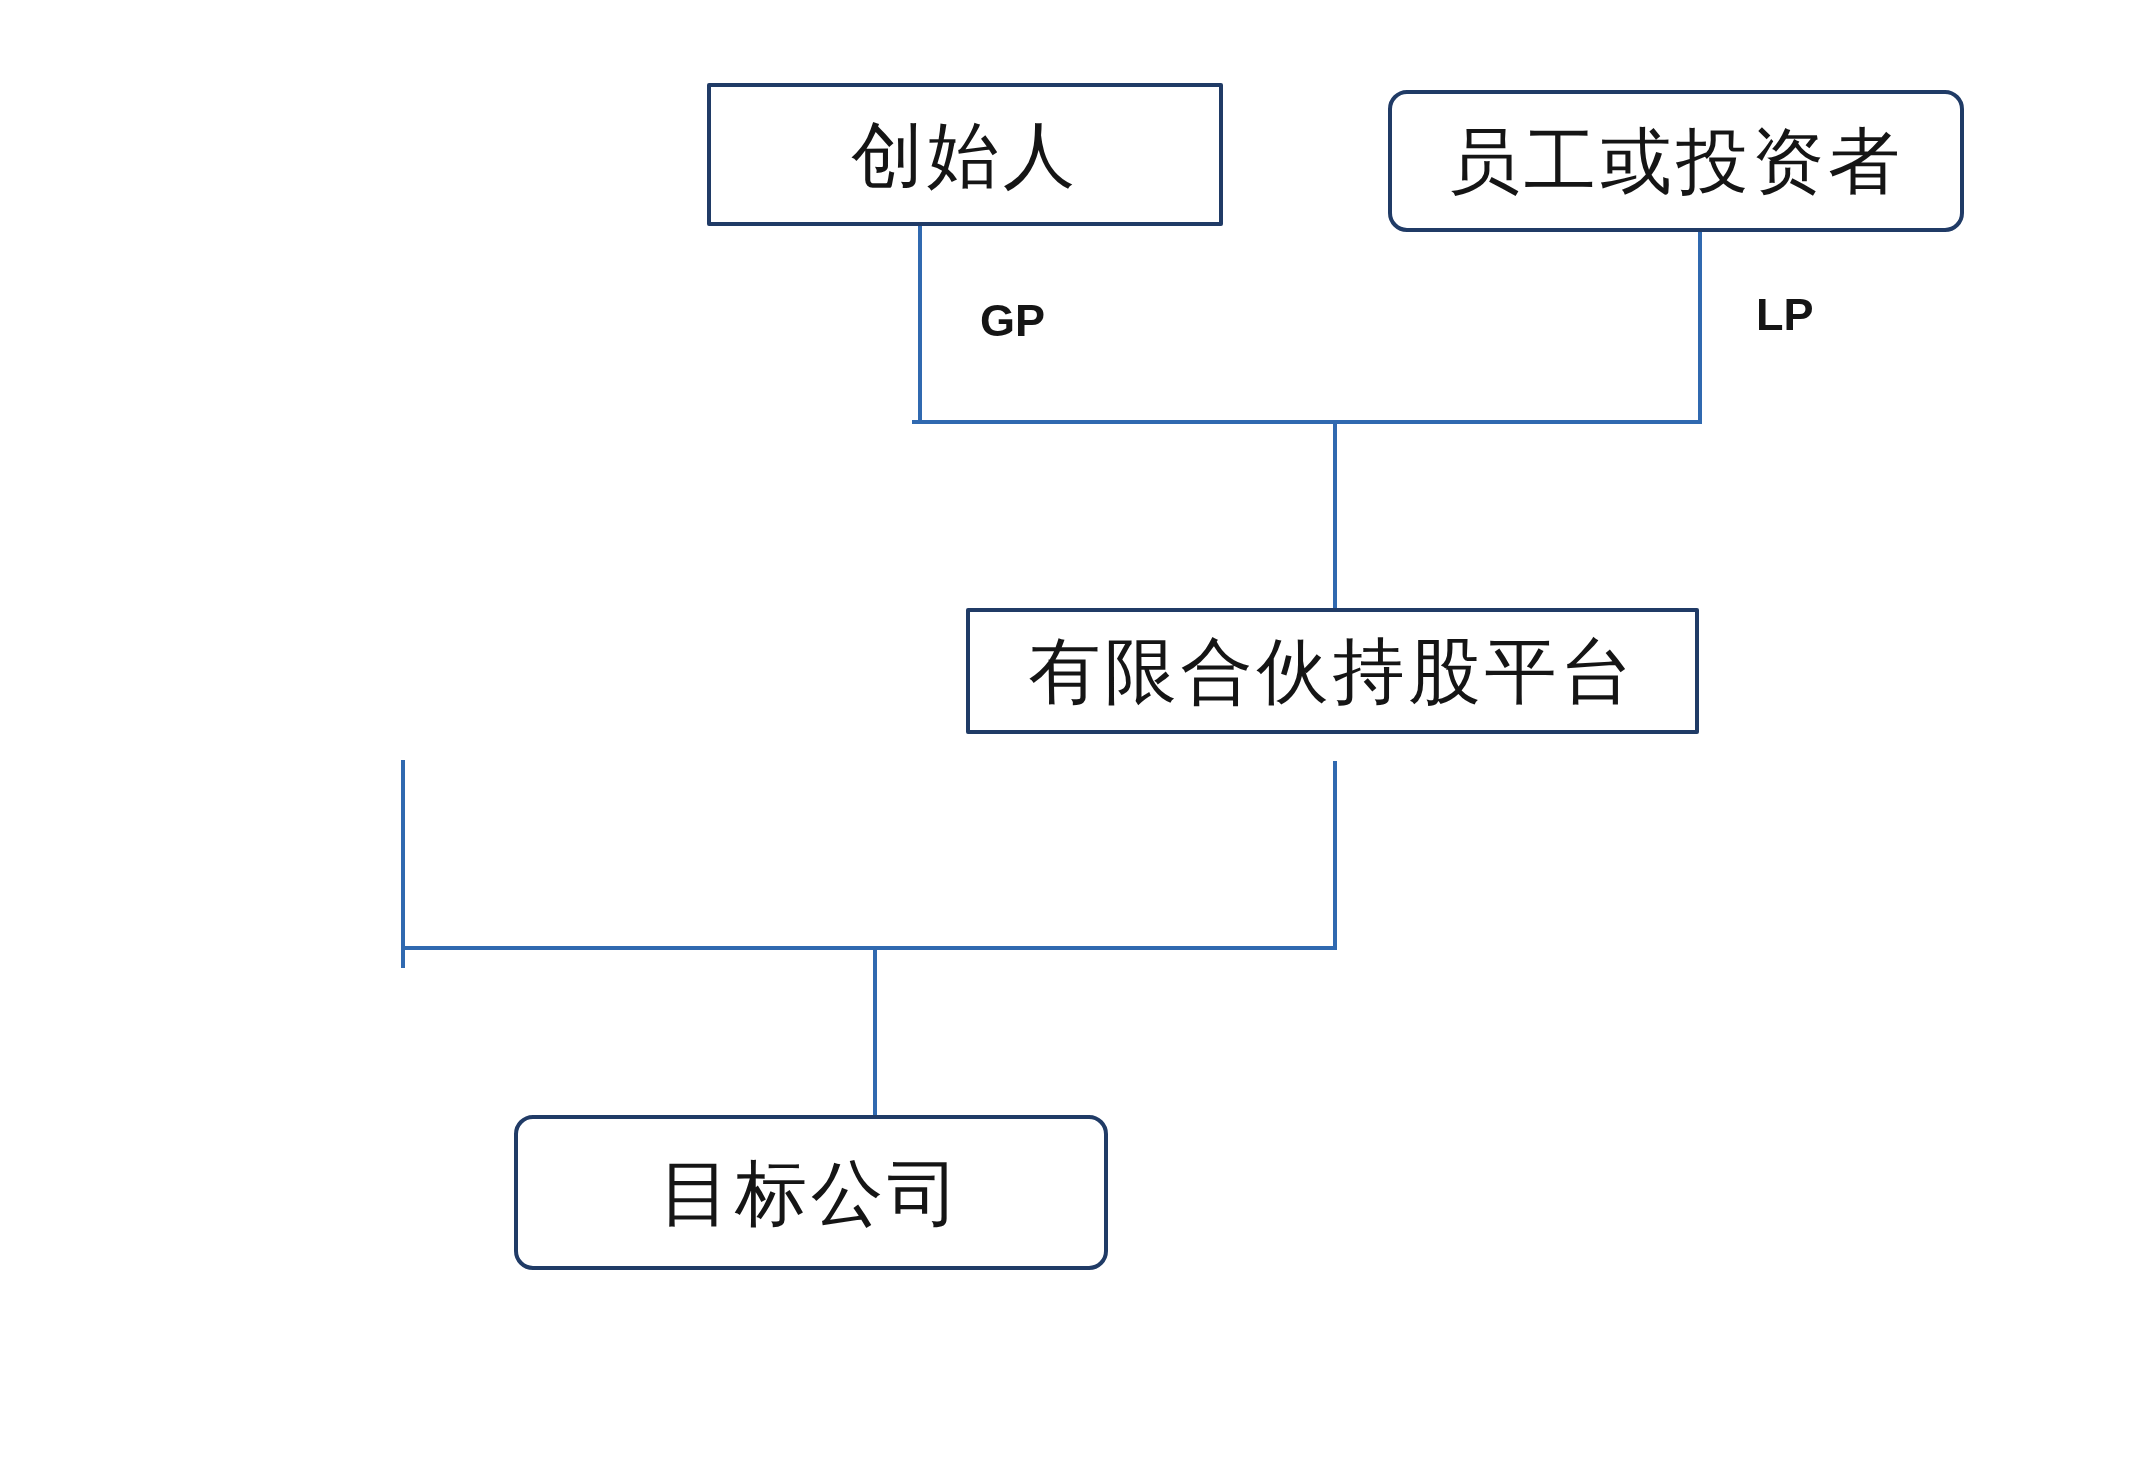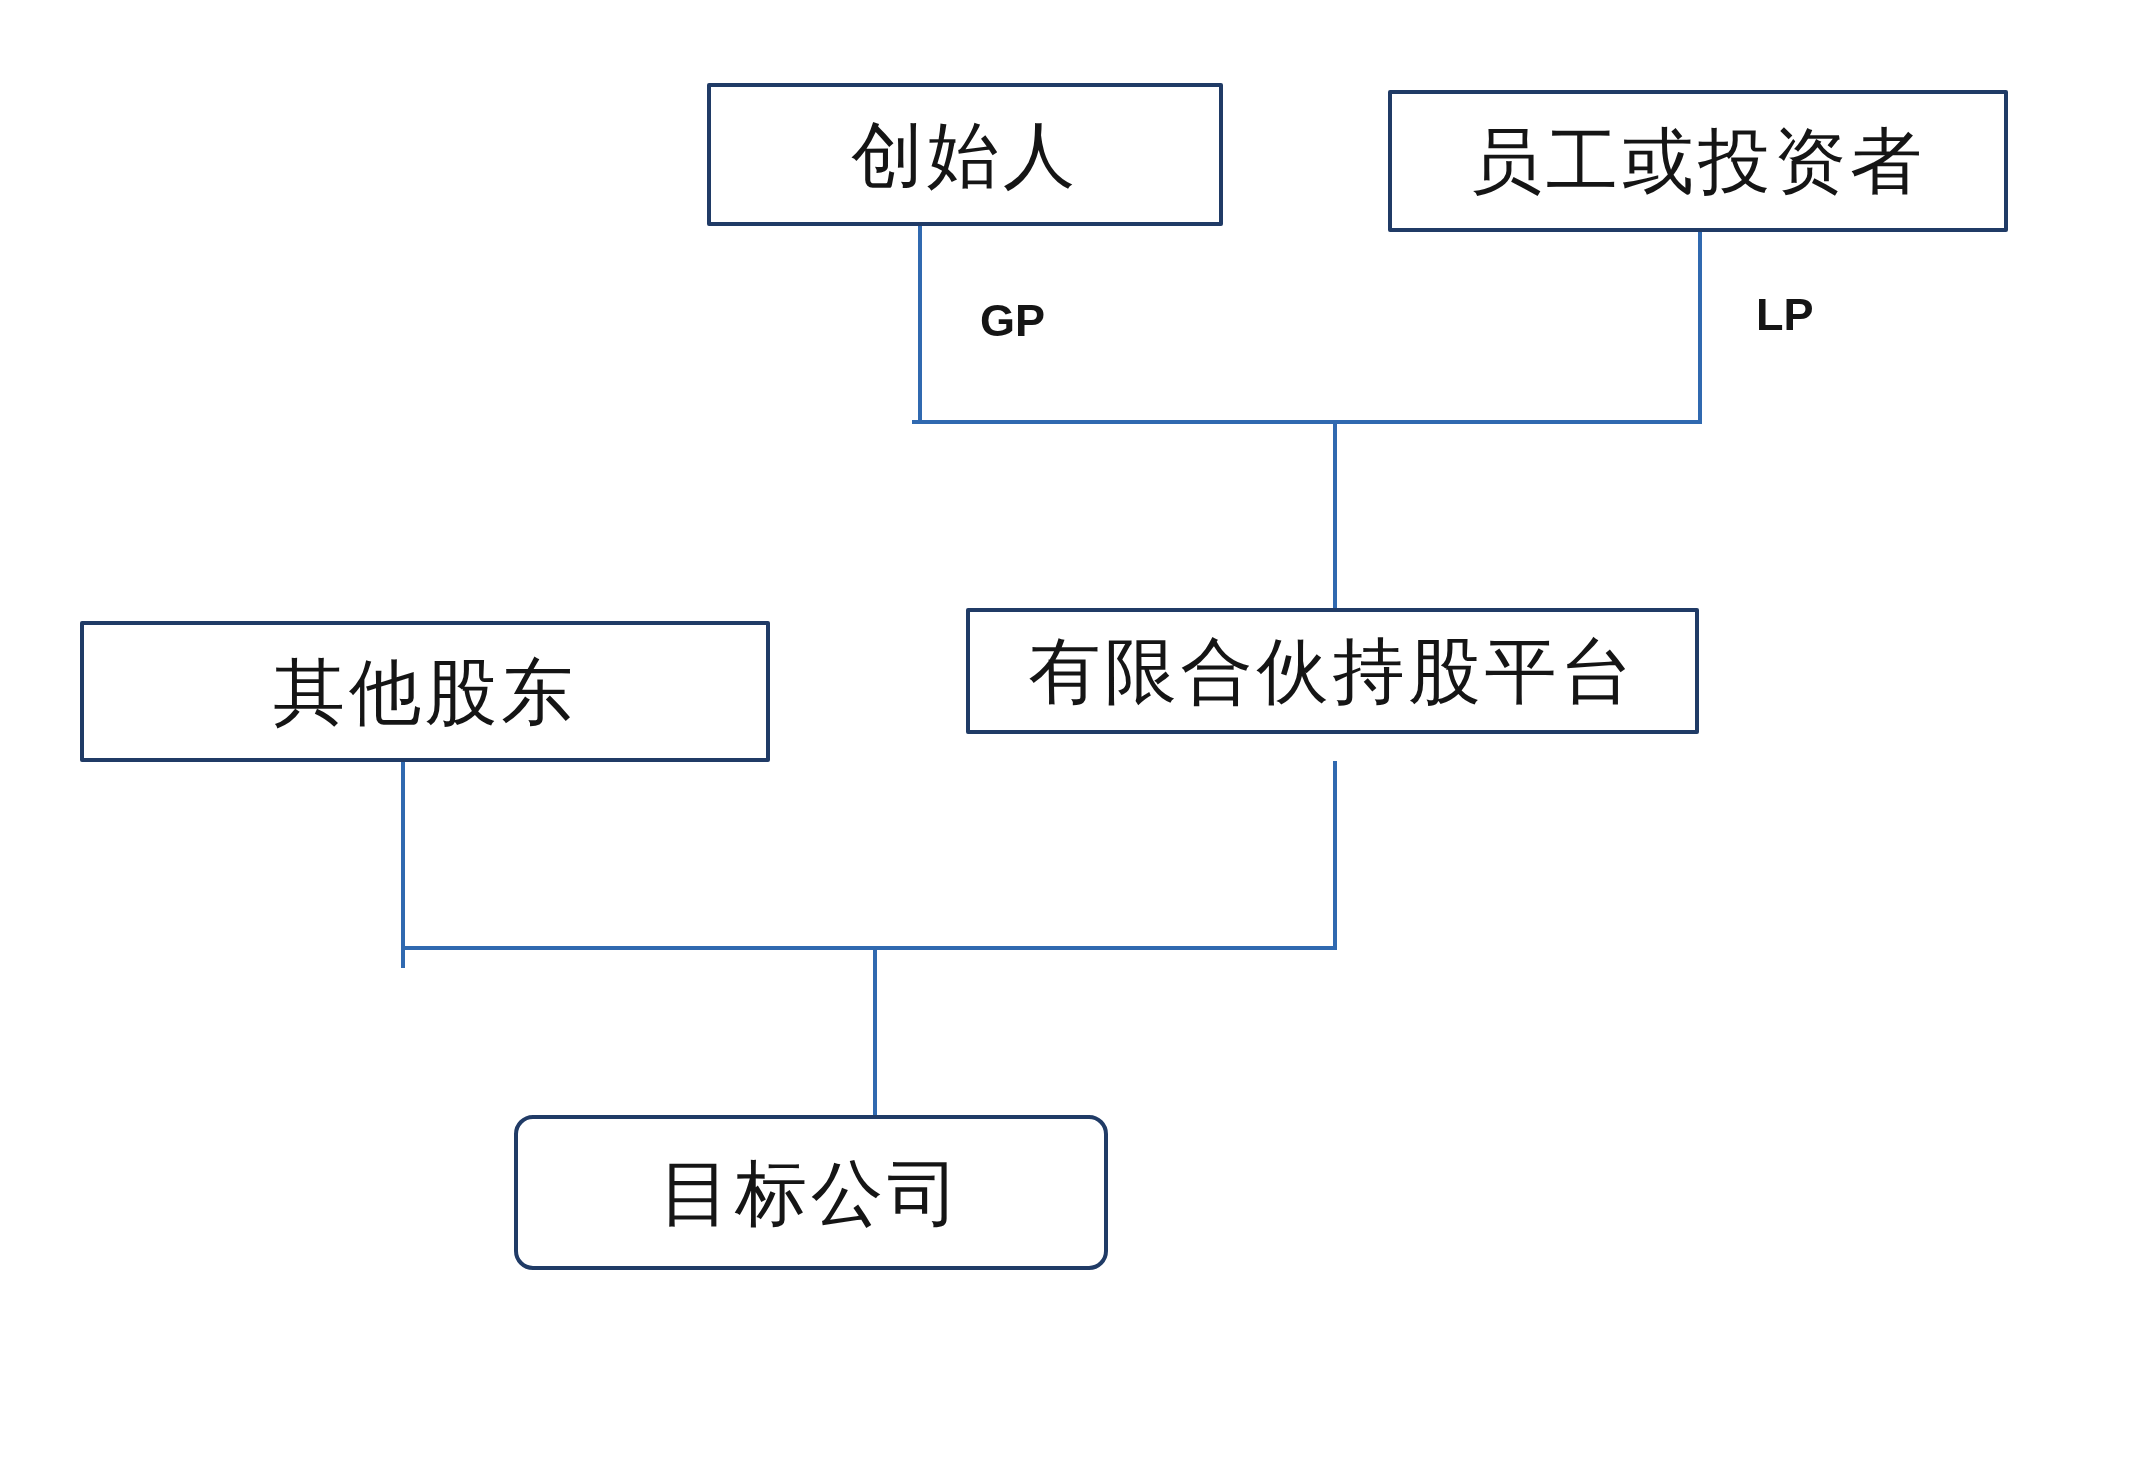--- a/index.html
+++ b/index.html
@@ -64,27 +64,24 @@
   <div class="line" style="left:401px; top:946px; width:936px; height:4px;"></div>
   <div class="line" style="left:873px; top:946px; width:4px; height:171px;"></div>
 
   <div class="edge-label" style="left:980px; top:298px;">GP</div>
   <div class="edge-label" style="left:1756px; top:292px;">LP</div>
 
   <div class="node" style="left:707px; top:83px; width:516px; height:143px;">
     <span class="node-label">创始人</span>
   </div>
 
-  <div class="node" style="left:1388px; top:90px; width:620px; height:142px;">
+  <div class="node" style="left:1388px; top:90px; width:576px; height:142px;border-radius:19px;">
     <span class="node-label">员工或投资者</span>
   </div>
 
-  <div class="node" style="left:80px; top:621px; width:690px; height:141px;">
-    <span class="node-label">其他股东</span>
-  </div>
 
   <div class="node" style="left:966px; top:608px; width:733px; height:126px;">
     <span class="node-label">有限合伙持股平台</span>
   </div>
 
   <div class="node" style="left:514px; top:1115px; width:594px; height:155px;border-radius:19px;">
     <span class="node-label">目标公司</span>
   </div>
 
 </div>

